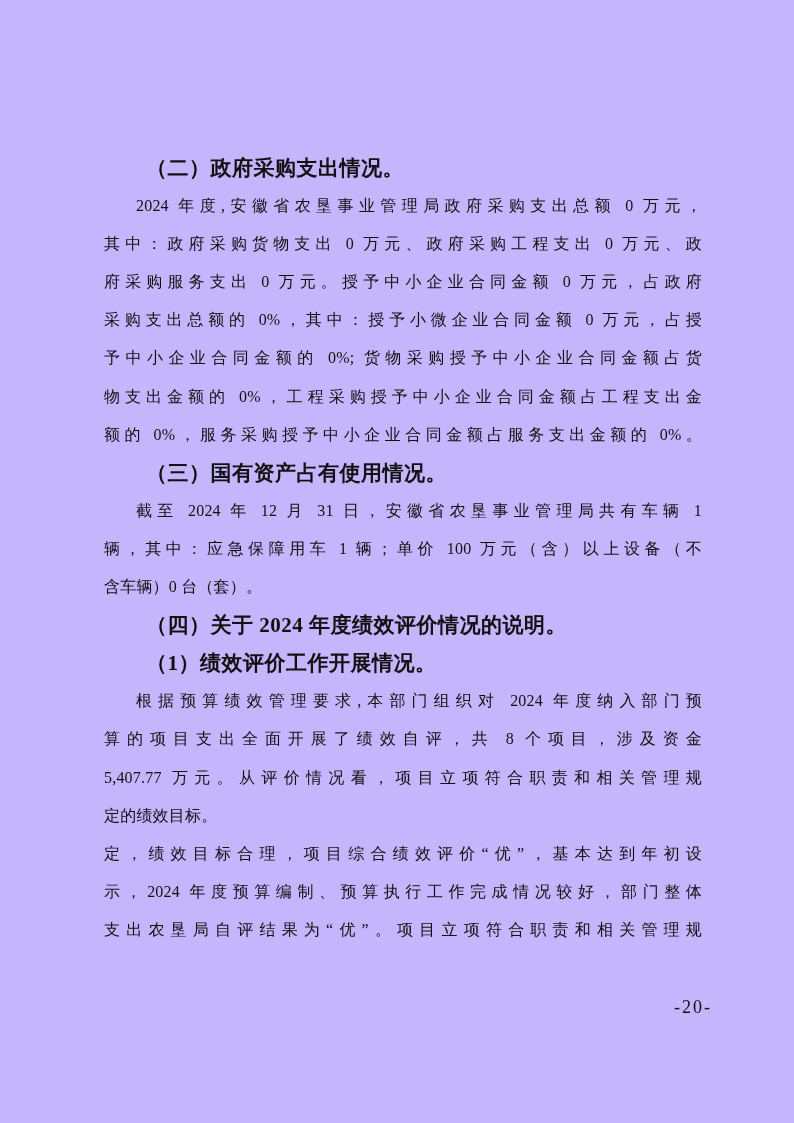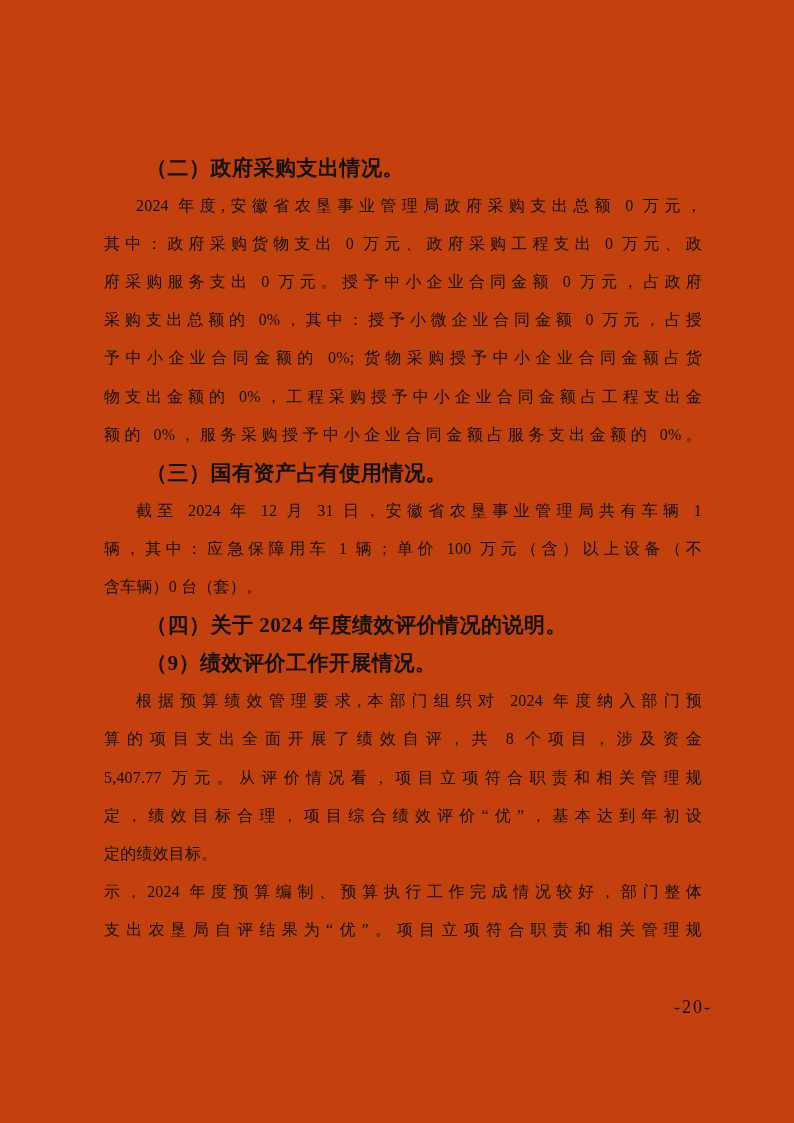--- a/index.html
+++ b/index.html
@@ -6,21 +6,21 @@
   html, body { background: #ffffff; }
   body {
     font-family: "Liberation Serif", "DejaVu Serif", serif;
     color: #111111;
     width: 794px;
   }
   .page {
     position: relative;
     width: 794px;
     height: 1123px;
-    background: #c2410c;
+    background: #c4b5fd;
     overflow: hidden;
   }
   .content {
     position: absolute;
     left: 104px;
     top: 149px;
     width: 598px;
   }
   .line {
     font-size: 16px;
@@ -72,27 +72,27 @@
         <div class="line just">物支出金额的 0%，工程采购授予中小企业合同金额占工程支出金</div>
         <div class="line just">额的 0%，服务采购授予中小企业合同金额占服务支出金额的 0%。</div>
       </div>
       <div class="line heading indent">（三）国有资产占有使用情况。</div>
       <div>
         <div class="line indent just">截至 2024 年 12 月 31 日，安徽省农垦事业管理局共有车辆 1</div>
         <div class="line just">辆，其中：应急保障用车 1 辆；单价 100 万元（含）以上设备（不</div>
         <div class="line">含车辆）0 台（套）。</div>
       </div>
       <div class="line heading indent">（四）关于 2024 年度绩效评价情况的说明。</div>
-      <div class="line heading indent">（9）绩效评价工作开展情况。</div>
+      <div class="line heading indent">（1）绩效评价工作开展情况。</div>
       <div>
         <div class="line indent just">根据预算绩效管理要求,本部门组织对 2024 年度纳入部门预</div>
         <div class="line just">算的项目支出全面开展了绩效自评，共 8 个项目，涉及资金</div>
         <div class="line just">5,407.77 万元。从评价情况看，项目立项符合职责和相关管理规</div>
+        <div class="line">定的绩效目标。</div>
         <div class="line just">定，绩效目标合理，项目综合绩效评价“优”，基本达到年初设</div>
-        <div class="line">定的绩效目标。</div>
       </div>
       <div>
         <div class="line just">示，2024 年度预算编制、预算执行工作完成情况较好，部门整体</div>
         <div class="line just">支出农垦局自评结果为“优”。项目立项符合职责和相关管理规</div>
       </div>
     </div>
   <div class="page-number">-20-</div>
 </div>
 
 </body></html>

